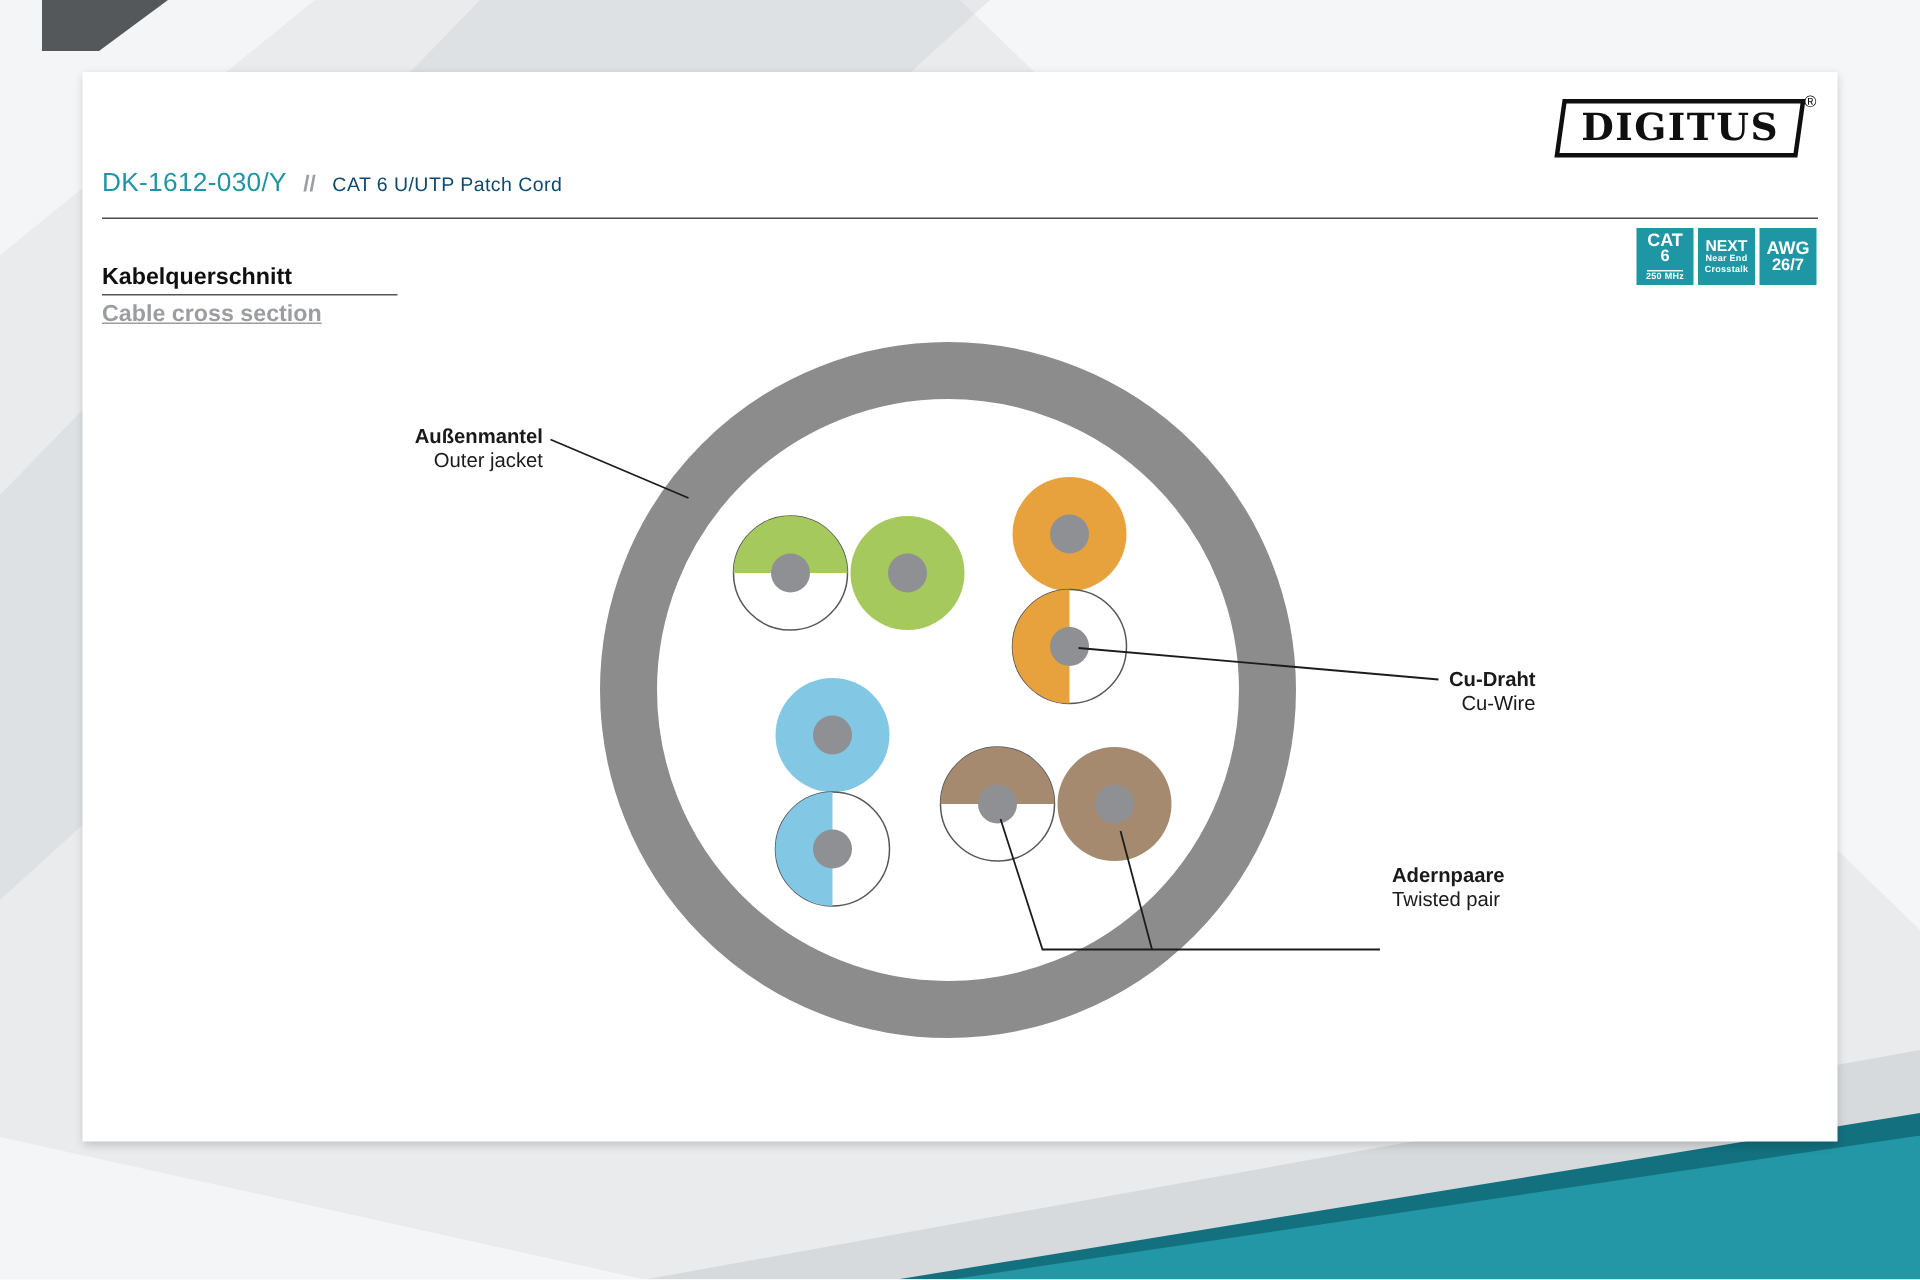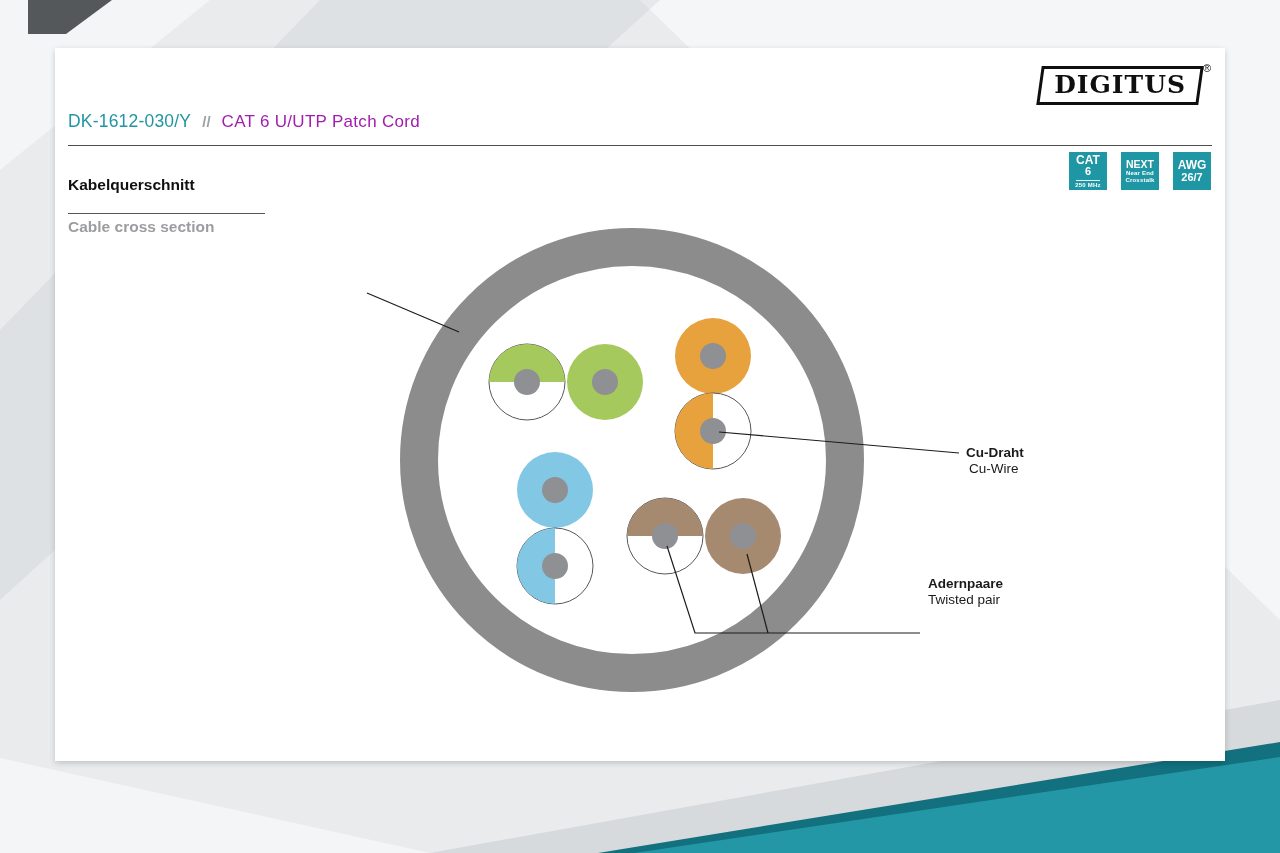--- a/index.html
+++ b/index.html
@@ -24,47 +24,47 @@
             transform:skewX(-8deg);background:#fff;}
   .logo-text{display:inline-block;transform:skewX(8deg);
              font-family:"DejaVu Serif","Liberation Serif",serif;
              font-weight:bold;font-size:25px;letter-spacing:1px;color:#0f0f0f;}
   .logo-reg{font-size:11px;color:#0f0f0f;vertical-align:top;position:relative;top:-4px;left:2px;}
 
   
   .title-row{position:absolute;left:13px;top:63px;display:flex;align-items:baseline;gap:11px;white-space:nowrap;}
   .title-code{font-size:17.5px;font-weight:normal;color:#2095a3;letter-spacing:.2px;}
   .title-sep{font-size:15px;font-weight:bold;color:#9aa0a3;}
-  .title-name{font-size:17px;color:#a21caf;letter-spacing:.3px;}
+  .title-name{font-size:13px;color:#0c4a6e;letter-spacing:.3px;}
   .title-rule{position:absolute;left:13px;right:13px;top:97px;border-top:1.5px solid #4d4d4d;}
 
   
-  .badges{position:absolute;top:104px;right:14px;display:flex;gap:14px;}
+  .badges{position:absolute;top:104px;right:14px;display:flex;gap:3px;}
   .badge{width:38px;height:38px;background:#1f96a4;color:#fff;display:flex;flex-direction:column;
          align-items:center;justify-content:center;text-align:center;line-height:1.05;}
   .badge .b-top{font-size:12px;font-weight:bold;}
   .badge .b-mid{font-size:11px;font-weight:bold;}
   .badge .b-div{width:24px;height:1px;background:rgba(255,255,255,.9);margin:2px 0 1px 0;}
   .badge .b-tiny{font-size:6px;font-weight:bold;letter-spacing:.2px;}
   .badge.next .b-top{font-size:10.5px;text-align:right;}
 
   
   .section{position:absolute;left:13px;top:128px;}
   .section .de{font-size:15.5px;font-weight:bold;color:#101010;width:197px;
-               padding-bottom:19px;border-bottom:1.5px solid #555;}
-  .section .en{font-size:15.5px;font-weight:bold;color:#9b9da0;margin-top:4px;}
+               padding-bottom:2px;border-bottom:1.5px solid #555;}
+  .section .en{font-size:15.5px;font-weight:bold;color:#9b9da0;margin-top:4px;text-decoration:underline;}
 
   
   .diagram{position:absolute;inset:0;width:1280px;height:853px;pointer-events:none;}
 
   
   .lbl{position:absolute;line-height:16px;font-size:13.5px;color:#1a1a1a;}
   .lbl .de{font-weight:bold;}
   .lbl-outer{left:160px;top:283px;width:202px;text-align:right;}
-  .lbl-cu{left:966px;top:445px;text-align:left;}
+  .lbl-cu{left:966px;top:445px;text-align:right;}
   .lbl-cu .en{padding-left:3px;}
   .lbl-pair{left:928px;top:576px;text-align:left;}
 </style>
 </head>
 <body>
 
 <div class="page">
 
   <div class="bg bg-white-tr"></div>
   <div class="bg bg-white-tl"></div>
@@ -149,20 +149,24 @@
     </g>
 
     <g stroke="#1c1c1c" stroke-width="1.2" fill="none">
       <line x1="367" y1="293" x2="459" y2="332"></line>
       <line x1="719" y1="432" x2="959" y2="453"></line>
       <polyline points="667,546 695,633 920,633"></polyline>
       <line x1="747" y1="554" x2="768" y2="633"></line>
     </g>
   </svg>
 
+  <div class="lbl lbl-outer">
+    <div class="de">Außenmantel</div>
+    <div class="en">Outer jacket</div>
+  </div>
   <div class="lbl lbl-cu">
     <div class="de">Cu-Draht</div>
     <div class="en">Cu-Wire</div>
   </div>
   <div class="lbl lbl-pair">
     <div class="de">Adernpaare</div>
     <div class="en">Twisted pair</div>
   </div>
 
 </div>

